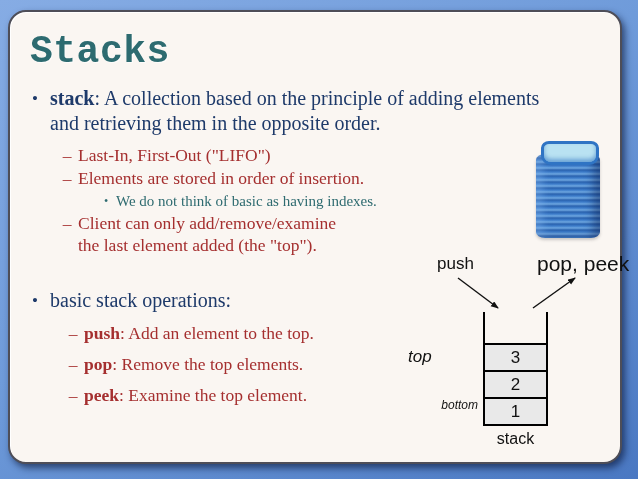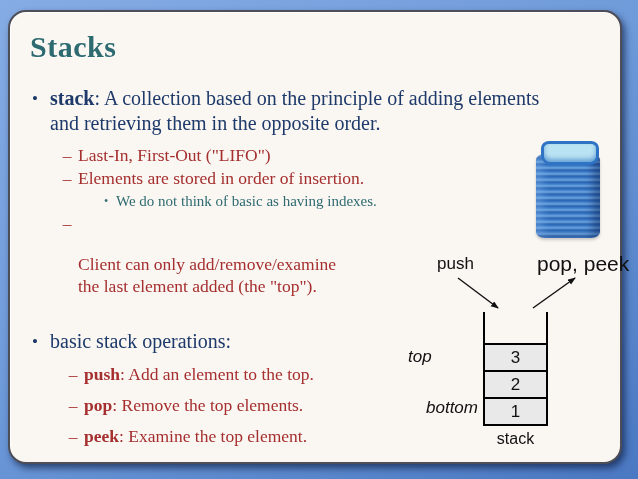--- a/index.html
+++ b/index.html
@@ -8,27 +8,28 @@
     font-family:"Liberation Serif",serif;
     background:linear-gradient(150deg,#86ace4 0%,#6f9bda 45%,#4a78c2 100%);
   }
   .panel{
     position:absolute;left:8px;top:10px;width:610px;height:450px;
     background:#faf6f2;border:2px solid #4e4e58;border-radius:18px;
     box-shadow:3px 4px 7px rgba(10,25,60,0.65), inset 1px 1px 0 #ffffff;
   }
   .title{
     position:absolute;left:30px;top:30px;
-    font-size:30px;font-weight:bold;color:#2d6b70;letter-spacing:0.5px;
+    font-size:38px;font-weight:bold;color:#2d6b70;letter-spacing:0.5px;
     text-shadow:1px 1px 0 rgba(255,255,255,0.7);
+    font-family:Liberation Mono, monospace;
   }
   .content{position:absolute;left:20px;top:86px;width:590px;}
   .row{display:flex;align-items:flex-start;}
   .marker{flex:0 0 auto;text-align:center;}
-  .pre{white-space:pre-line;margin-top:41px;}
+  .pre{white-space:pre-line;}
   
   .b1{font-size:20px;line-height:1.25;color:#1e3a6a;}
   .b1 .marker{width:30px;font-size:17px;padding-top:2px;}
   .b1 b{font-weight:bold;}
   
   .sub{margin:8px 0 0 36px;font-size:17.5px;line-height:1.28;color:#a52f2f;}
   .sub .marker{width:22px;font-size:17.5px;}
   .sub .row{margin-bottom:1px;}
   
   .subsub{margin:2px 0 2px 40px;font-size:15px;line-height:1.25;color:#2e6b70;}
@@ -51,21 +52,21 @@
     position:absolute;left:0;top:14px;width:64px;height:84px;
     border-radius:9px/6px;
     background:repeating-linear-gradient(180deg,#3c7cca 0px,#6ea7e0 2px,#2a62ae 4px,#3c7cca 6px);
     box-shadow:inset -7px 0 8px rgba(0,10,50,.35), inset 7px 0 8px rgba(140,190,245,.35), 0 2px 3px rgba(60,60,60,.25);
   }
   
   .diagram-label{position:absolute;font-family:"Liberation Sans",sans-serif;color:#111;}
   .lbl-push{left:437px;top:254px;font-size:17px;}
   .lbl-pop{left:537px;top:252px;font-size:21px;}
   .lbl-top{left:408px;top:347px;width:70px;text-align:left;font-size:17px;font-style:italic;}
-  .lbl-bottom{left:408px;top:398px;width:70px;text-align:right;font-size:17px;font-style:italic;}
+  .lbl-bottom{left:408px;top:398px;width:70px;text-align:right;font-size:12px;font-style:italic;}
   .lbl-caption{left:483px;top:430px;width:65px;text-align:center;font-size:16px;}
   .arrows{position:absolute;left:430px;top:248px;}
   .wall{position:absolute;top:312px;width:2px;height:33px;background:#000;}
   .wall-left{left:483px;}
   .wall-right{left:546px;}
   .cells{
     position:absolute;left:483px;top:343px;width:61px;
     border:2px solid #000;background:#000;
   }
   .cell{

